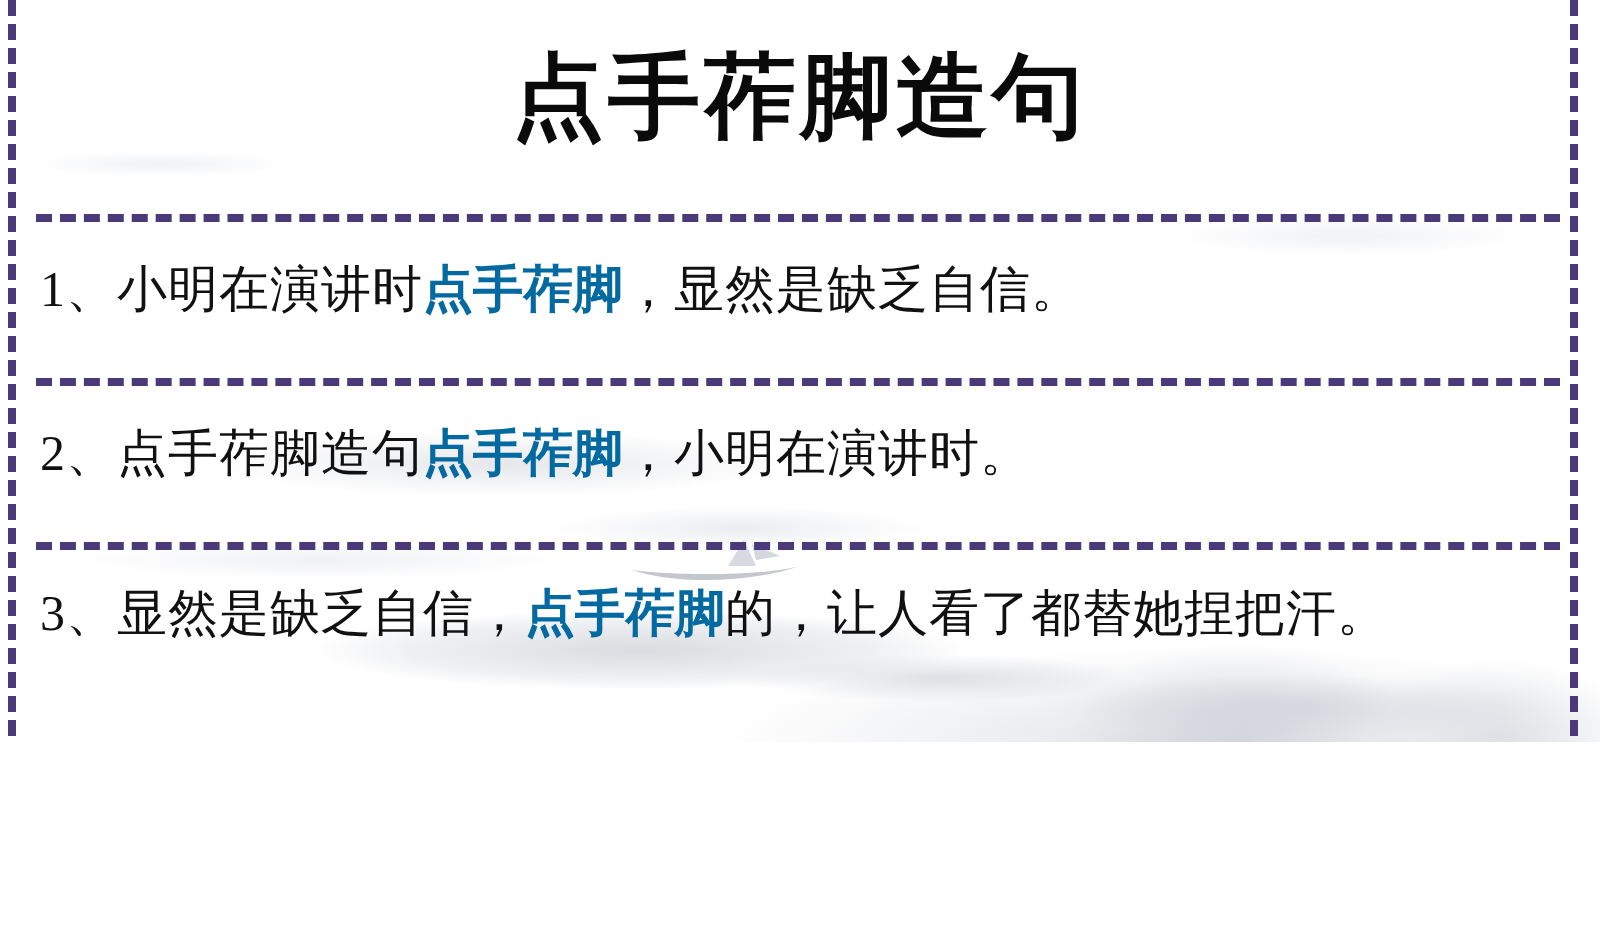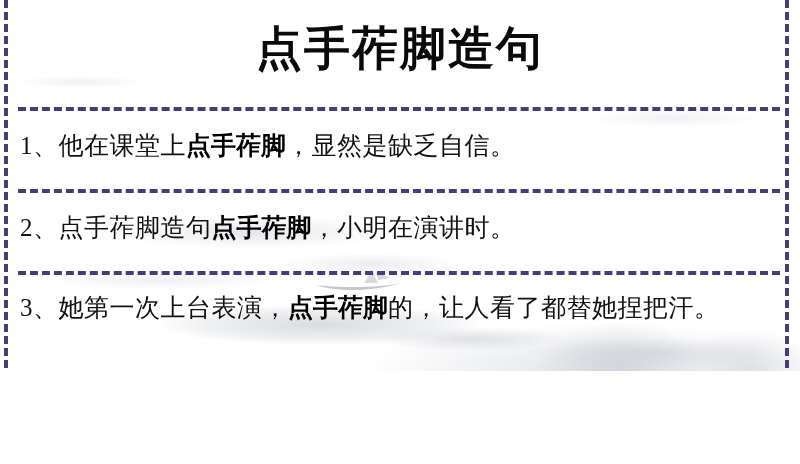--- a/index.html
+++ b/index.html
@@ -127,21 +127,21 @@
     position: absolute;
     left: 20px;
     width: 742px;
     z-index: 2;
     font-size: 25px;
     line-height: 42px;
     color: #111111;
     letter-spacing: 0.5px;
   }
   .row .hl {
-    color: #000000;
+    color: #0369a1;
     font-weight: 700;
     font-family: "Liberation Sans", "DejaVu Sans", sans-serif;
     letter-spacing: 0;
   }
   .row-1 { top: 124px; }
   .row-2 { top: 206px; }
   .row-3 { top: 286px; }
 
   
   .logo {
@@ -189,29 +189,29 @@
   <div class="frame-right"></div>
 
   <div class="title">点手莋脚造句</div>
 
   <div class="sep" style="top:107px;"></div>
   <div class="sep" style="top:189px;"></div>
   <div class="sep" style="top:271px;"></div>
   <div class="sep" style="top:388px;"></div>
 
   <div class="row row-1">
-    <span>1、</span><span>他在课堂上</span><span class="hl">点手莋脚</span><span>，显然是缺乏自信。</span>
+    <span>1、</span><span>小明在演讲时</span><span class="hl">点手莋脚</span><span>，显然是缺乏自信。</span>
   </div>
 
   <div class="row row-2">
     <span>2、</span><span>点手莋脚造句</span><span class="hl">点手莋脚</span><span>，小明在演讲时。</span>
   </div>
 
   <div class="row row-3">
-    <span>3、</span><span>她第一次上台表演，</span><span class="hl">点手莋脚</span><span>的，让人看了都替她捏把汗。</span>
+    <span>3、</span><span>显然是缺乏自信，</span><span class="hl">点手莋脚</span><span>的，让人看了都替她捏把汗。</span>
   </div>
 
   <div class="logo">
     <svg class="logo-mark" viewBox="0 0 40 40">
       <circle cx="20" cy="20" r="18" fill="#ffffff"></circle>
       <path d="M20 2 A18 18 0 0 1 20 38 A9 9 0 0 1 20 20 A9 9 0 0 0 20 2 Z" fill="#1b3fa8"></path>
       <path d="M20 2 A18 18 0 0 0 20 38 A9 9 0 0 0 20 20 A9 9 0 0 1 20 2 Z" fill="#d9231f"></path>
       <circle cx="20" cy="11" r="4.6" fill="#d9231f"></circle>
       <circle cx="20" cy="29" r="4.6" fill="#1b3fa8"></circle>
       <circle cx="20" cy="11" r="1.9" fill="#ffffff"></circle>

